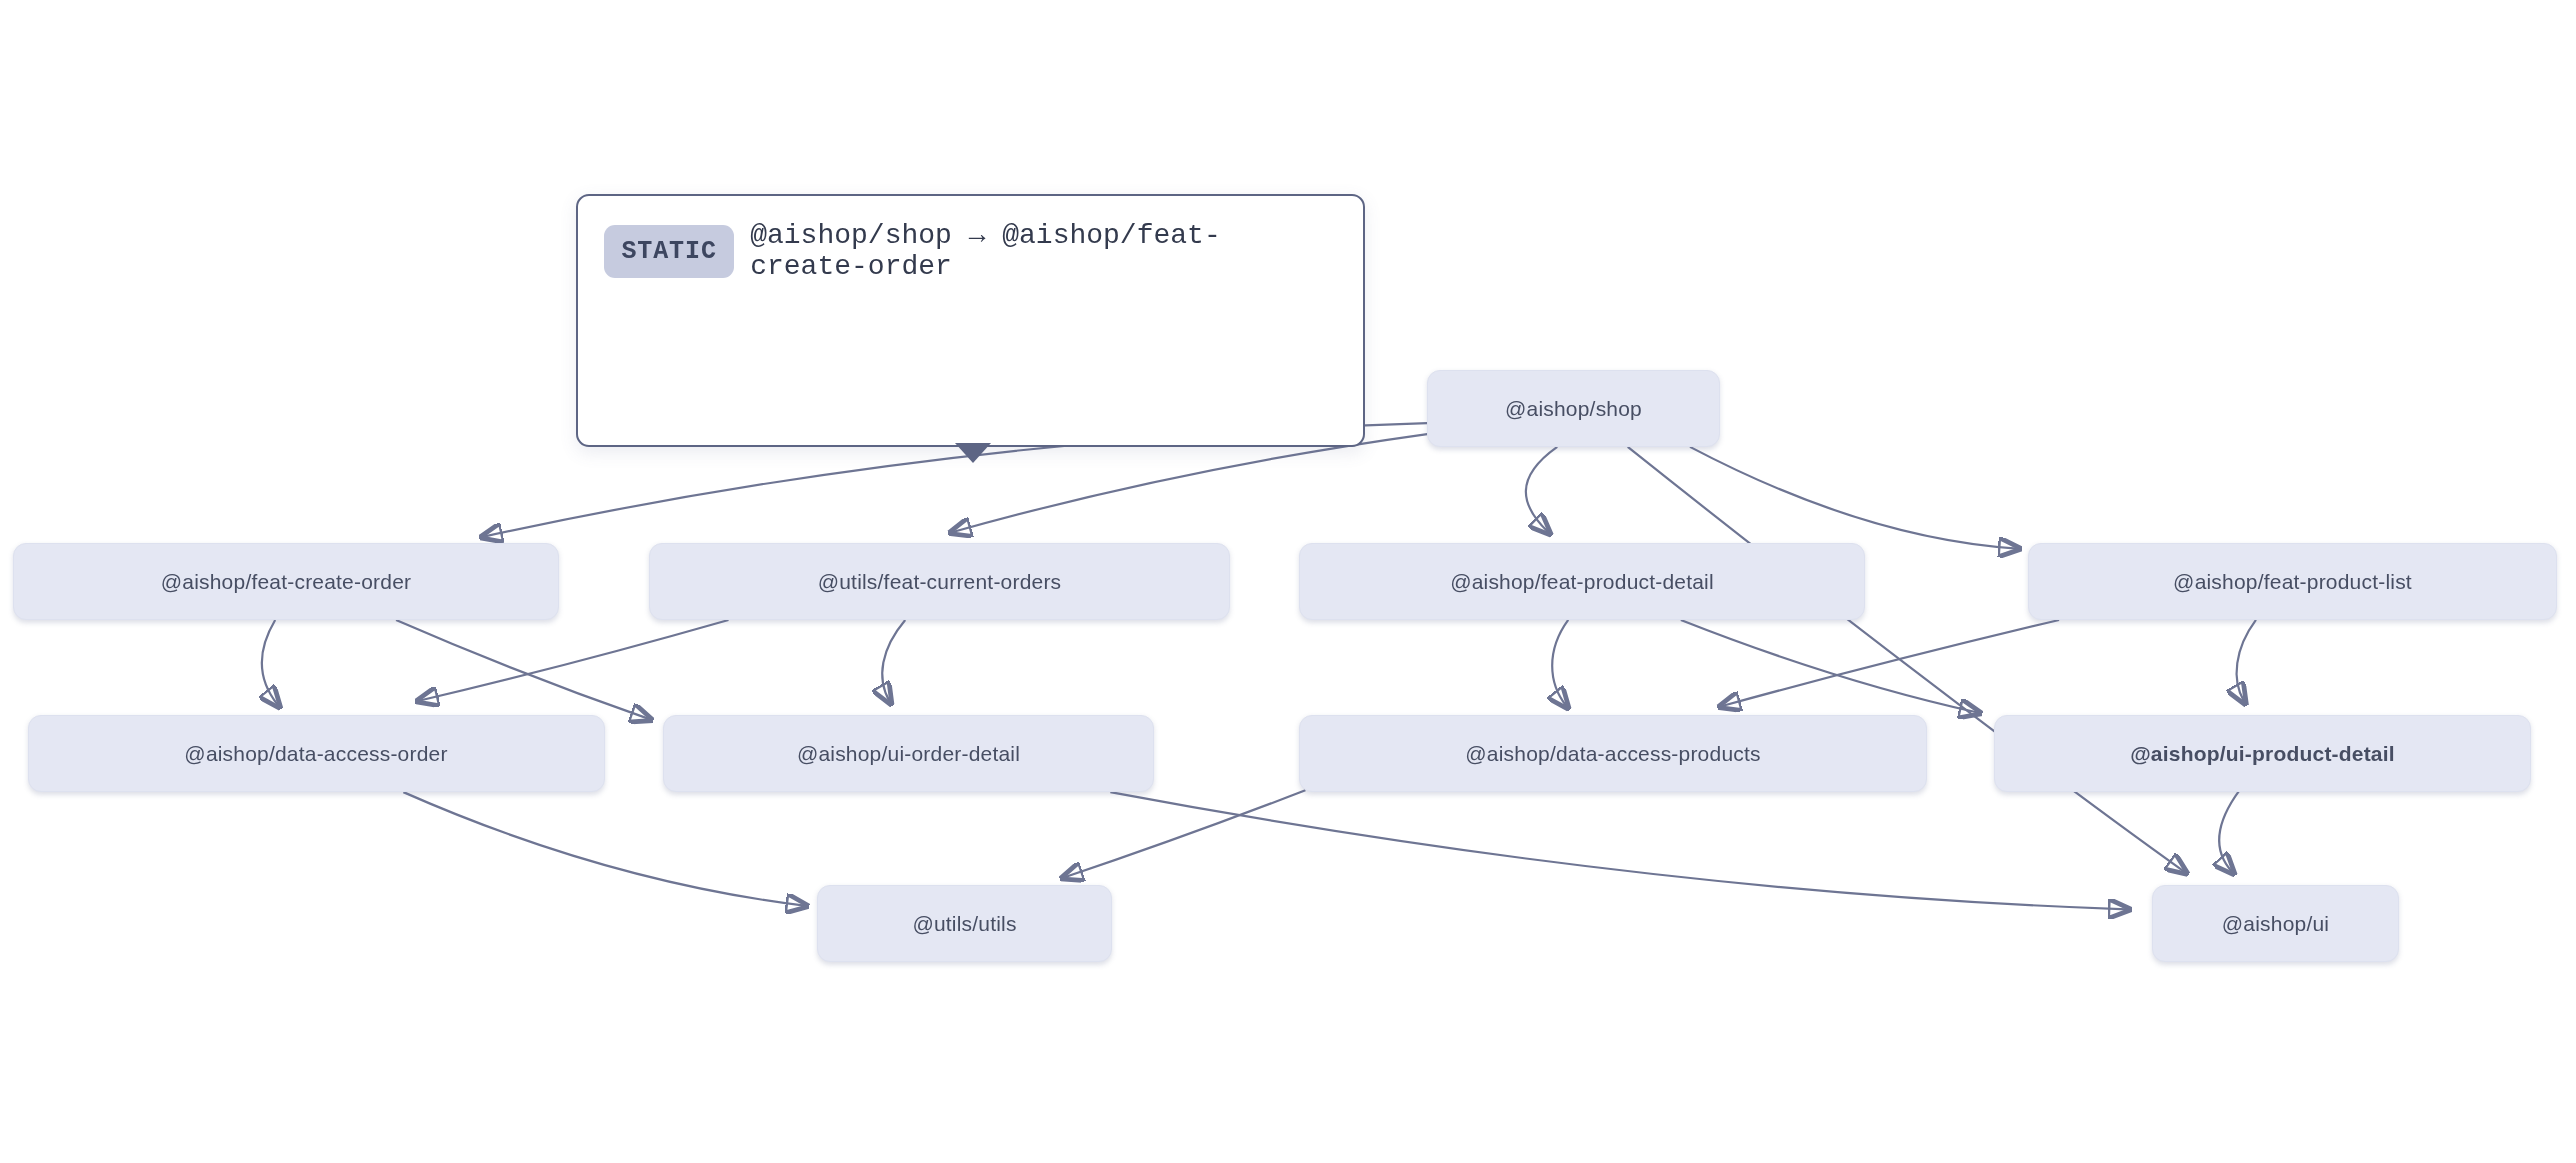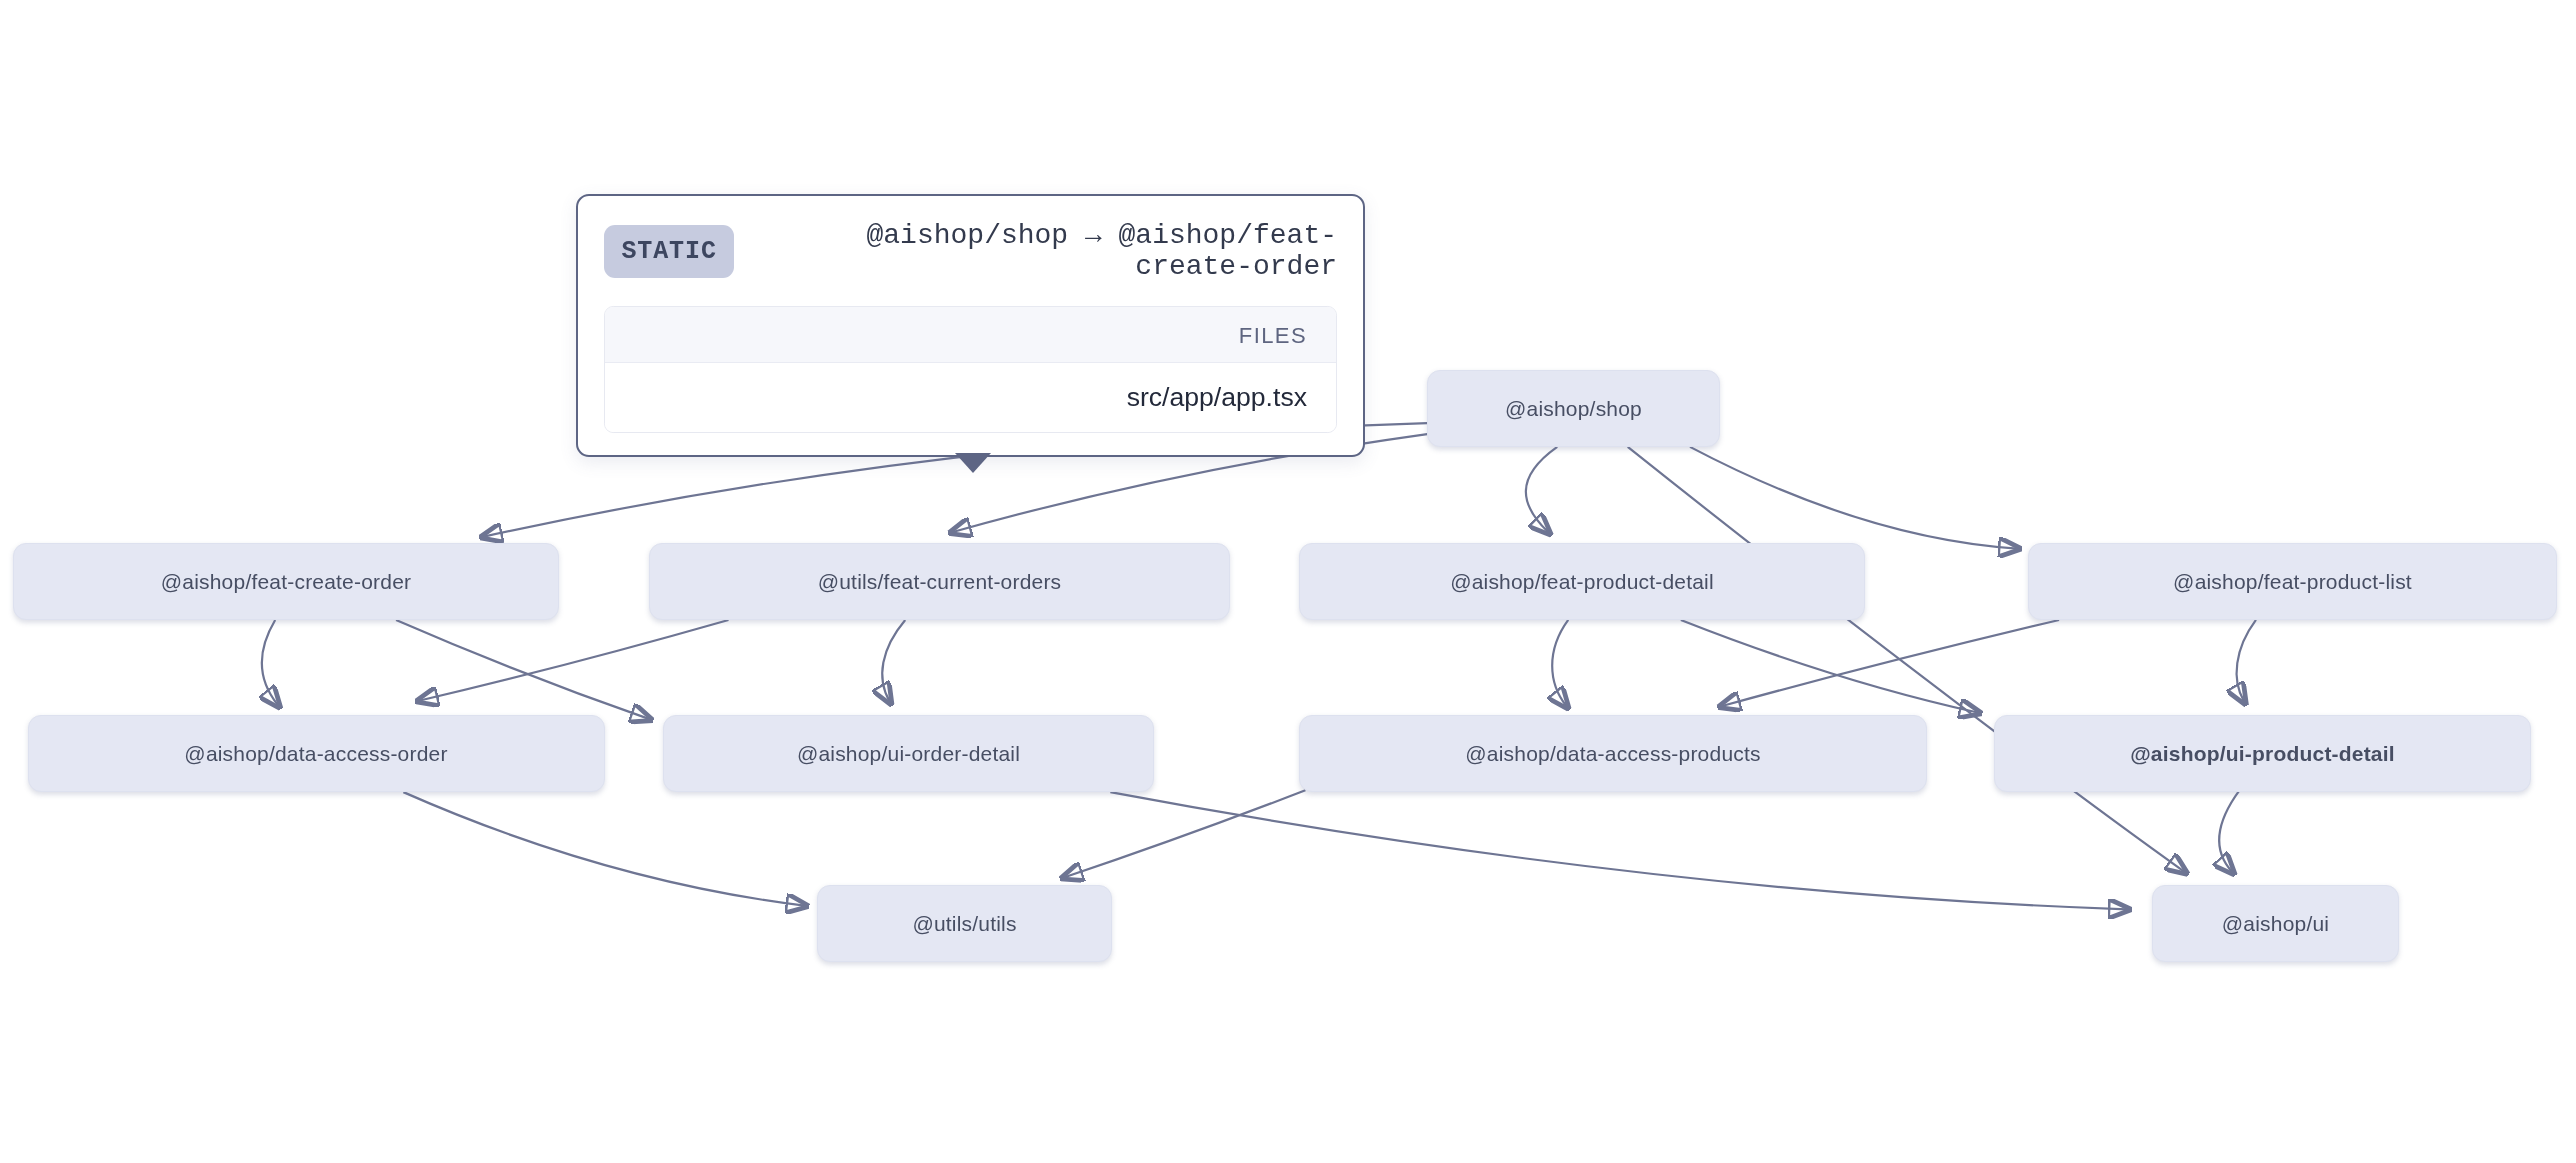--- a/index.html
+++ b/index.html
@@ -27,21 +27,20 @@
     cursor:pointer;
   }
   #tooltip{
     position:absolute;
     box-sizing:border-box;
     background:#ffffff;
     border:2.3px solid #5d6584;
     border-radius:13px;
     box-shadow:0 5.5px 16.5px rgba(90,100,140,0.12);
     padding:24px 26px 22px 26px;
-    text-align:right;
   }
   #tooltip .caret{
     position:absolute;
     bottom:-18.3px;
     width:0;height:0;
     border-left:18.3px solid transparent;
     border-right:18.3px solid transparent;
     border-top:20px solid #5d6584;
   }
   .tip-head{display:flex;align-items:center;}
@@ -127,20 +126,16 @@
       <div class="node" style="left: 817px; top: 885px; width: 295px; height: 77px;">@utils/utils</div>
       <div class="node" style="left: 2140px; top: 885px; width: 247px; height: 77px; margin-left: 12px;">@aishop/ui</div>
     </div>
 
   <div id="tooltip" style="left: 576px; top: 194px; width: 789px; min-height: 253px;">
     <div class="caret" style="left: 377px;"></div>
     <div class="tip-head">
       <span class="type-badge">STATIC</span>
       <span class="edge-label">@aishop/shop → @aishop/feat-create-order</span>
     </div>
-    <div class="files-box">
-      <div class="files-header">FILES</div>
-      <div class="file-row">src/app/app.tsx</div>
-    </div>
   </div>
 
 </div>
 
 
 </body></html>

